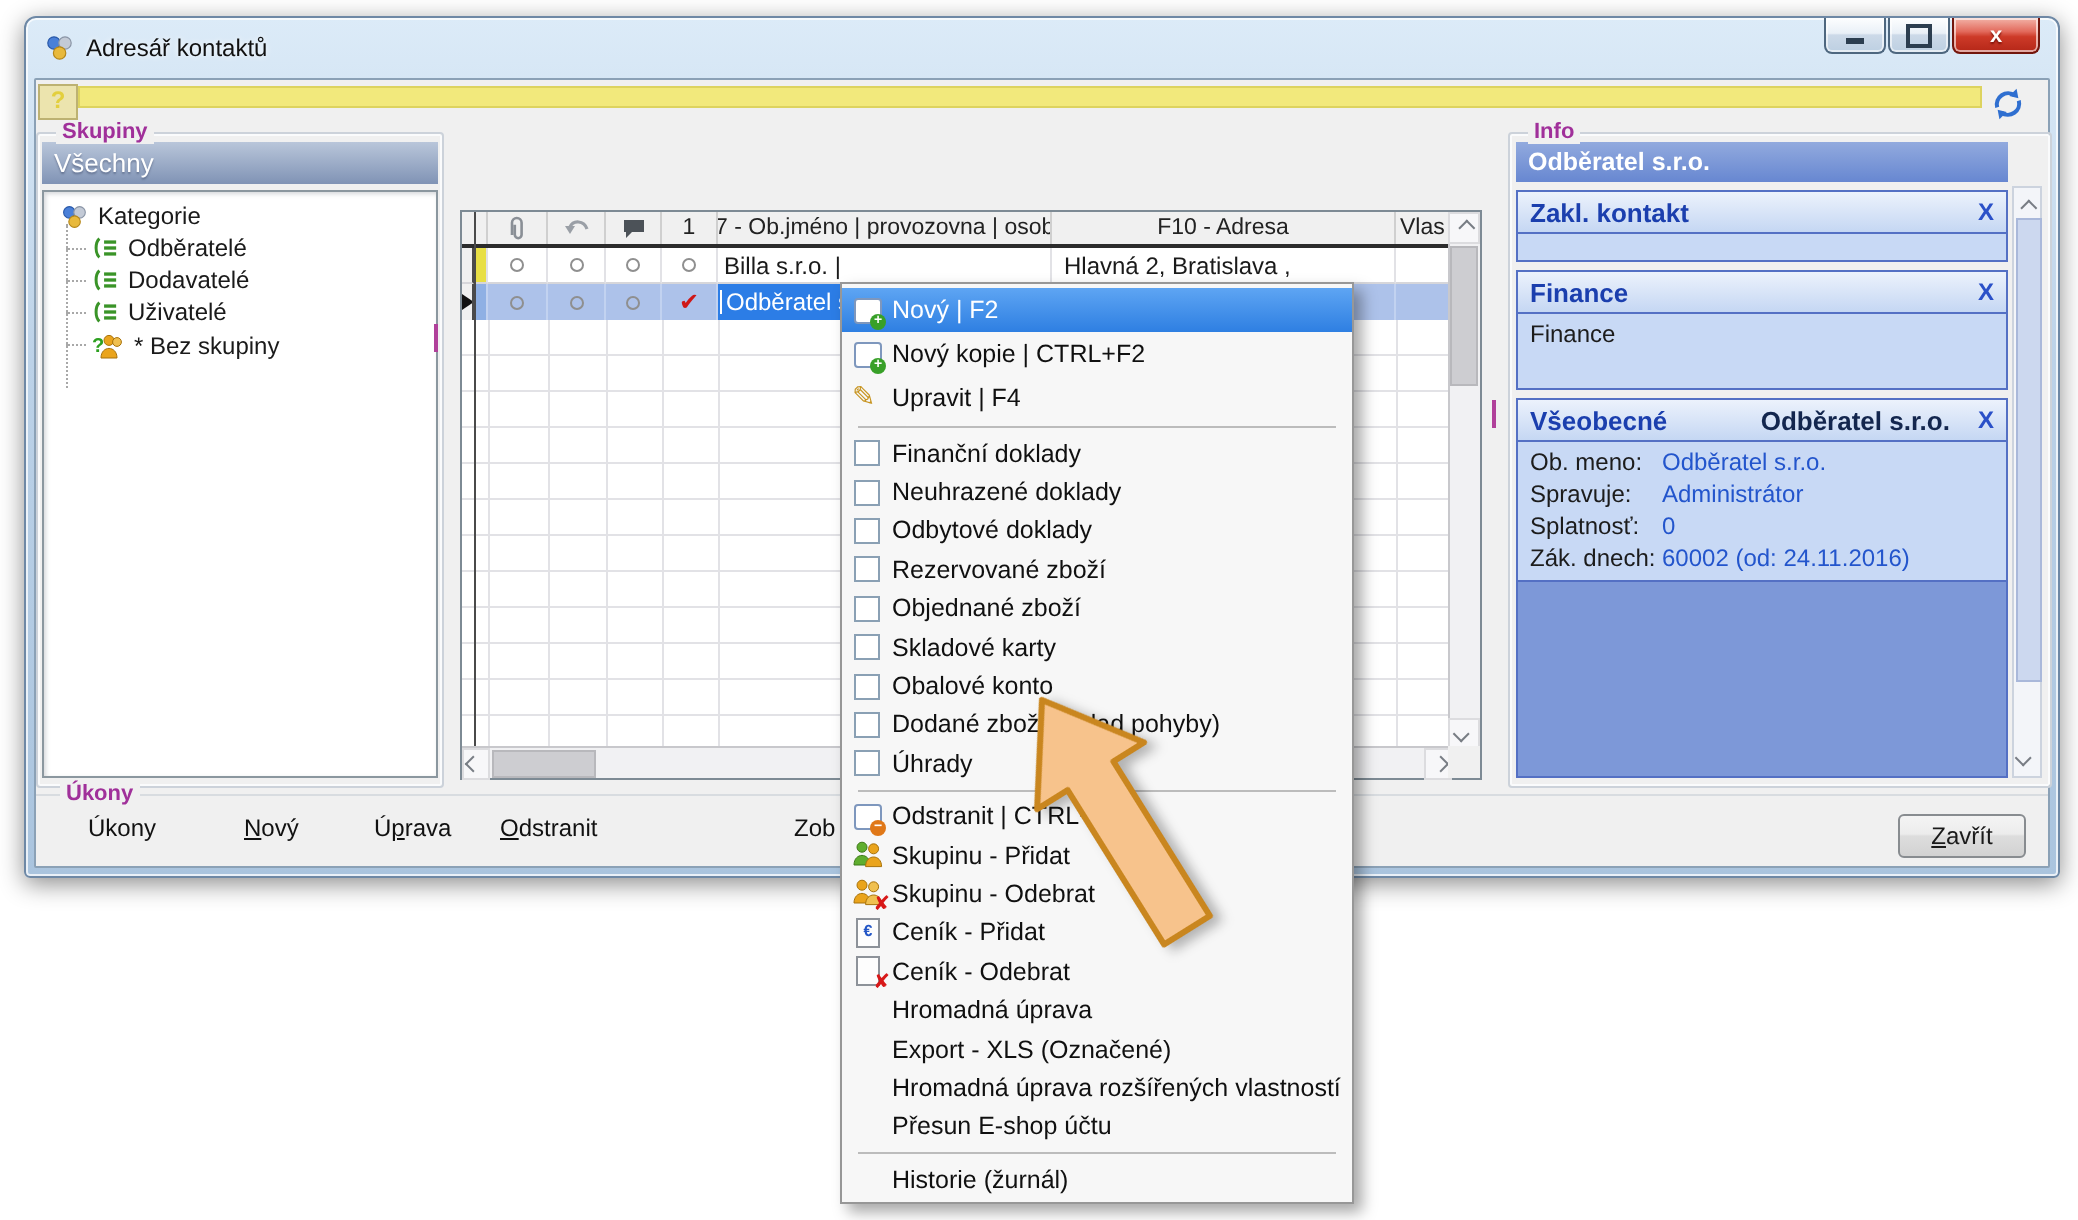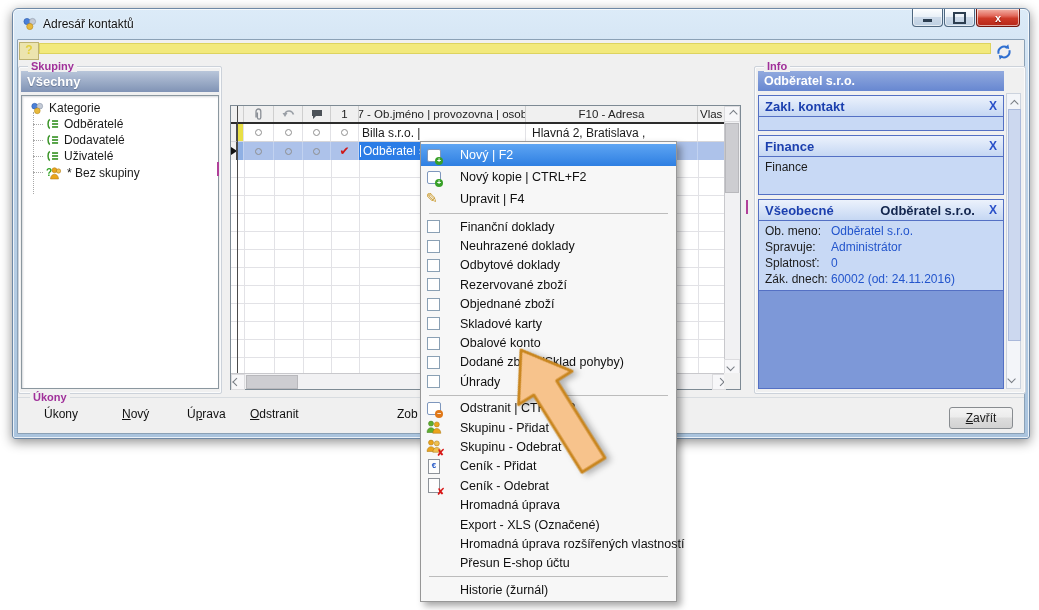--- a/index.html
+++ b/index.html
@@ -34,21 +34,21 @@
   .yellow-bar{left:21px;top:3px;width:950px;height:9px;background:#f2e97c;border:1px solid #ddd35f}
   .refresh{left:977px;top:3px;width:18px;height:18px}
 
   
   .groupbox{position:absolute;border:1px solid #ccd2da;box-shadow:inset 0 0 0 1px #fafbfc;border-radius:2px}
   .grp-label{position:absolute;top:-7px;left:9px;color:#a0309a;font-size:11px;font-weight:bold;
     background:#f0f0f0;padding:0 3px;line-height:12px;z-index:3;white-space:nowrap}
 
   
   .vsechny{position:absolute;left:2px;top:4px;right:2px;height:21px;
-    background:linear-gradient(#b9c6da,#8093b5);color:#fff;font-weight:bold;font-size:13px;
+    background:linear-gradient(#b9c6da,#8093b5);color:#fff;font-weight:normal;font-size:13px;
     padding:3px 0 0 6px;box-sizing:border-box;text-shadow:0 1px 1px rgba(40,50,80,.4)}
   .tree{position:absolute;left:2px;top:28px;right:2px;bottom:4px;background:#fff;
     border:1px solid #8b979f;box-shadow:inset 1px 1px 2px rgba(90,100,110,.25);overflow:hidden}
   .titem{display:flex;align-items:center;gap:5px;height:16px;padding-left:8px;white-space:nowrap}
   .titem.child{padding-left:24px;position:relative}
   .titem.child::before{content:"";position:absolute;left:11px;top:8px;width:10px;border-top:1px dotted #a8a8a8}
   .treevline{position:absolute;left:11px;top:16px;height:82px;border-left:1px dotted #a8a8a8}
 
   
   .search{position:absolute;left:30px;top:6px;width:255px;height:19px;background:#fff;
@@ -109,21 +109,21 @@
   
   .flatbtn{position:absolute;top:367px;font-size:12px;color:#111;white-space:nowrap}
   .pushbtn{position:absolute;left:931px;top:367px;width:62px;height:20px;
     background:linear-gradient(#f4f4f4,#ececec 45%,#dddddd 50%,#d2d2d2);
     border:1px solid #888c90;border-radius:3px;display:flex;align-items:center;justify-content:center;font-size:12px}
   .splitter{position:absolute;width:2px;height:14px;background:#b0409a}
 
   
   .menu{position:absolute;left:420px;top:141px;width:257px;background:#f7f7f7;border:1px solid #979797;
     box-shadow:4px 4px 7px rgba(0,0,0,.35);padding:2px 0;z-index:10;box-sizing:border-box}
-  .mi{display:flex;align-items:center;height:19.4px;padding:0 8px 0 5px;gap:18px;font-size:12.5px;color:#101010;white-space:nowrap}
+  .mi{display:flex;align-items:center;height:19.4px;padding:0 8px 0 5px;gap:4px;font-size:12.5px;color:#101010;white-space:nowrap}
   .mi.big{height:22px}
   .mi.hl{background:linear-gradient(#5ea5f3,#2e7fe2);color:#fff}
   .sep{height:1px;background:#bcbcbc;margin:3px 8px}
   .mic{width:16px;height:15px;flex:0 0 16px;position:relative}
   .ic-form{position:absolute;left:1px;top:1px;width:12px;height:11px;background:#fff;
     border:1px solid #7e97bd;border-radius:2px}
   .ic-box{position:absolute;left:1px;top:1px;width:11px;height:11px;background:#fff;border:1px solid #8aa0b4}
   .badge{position:absolute;right:-1px;bottom:-2px;width:8px;height:8px;border-radius:50%;
     color:#fff;font:bold 7px/8px "Liberation Sans",sans-serif;text-align:center}
   .badge.add{background:#38a028}

